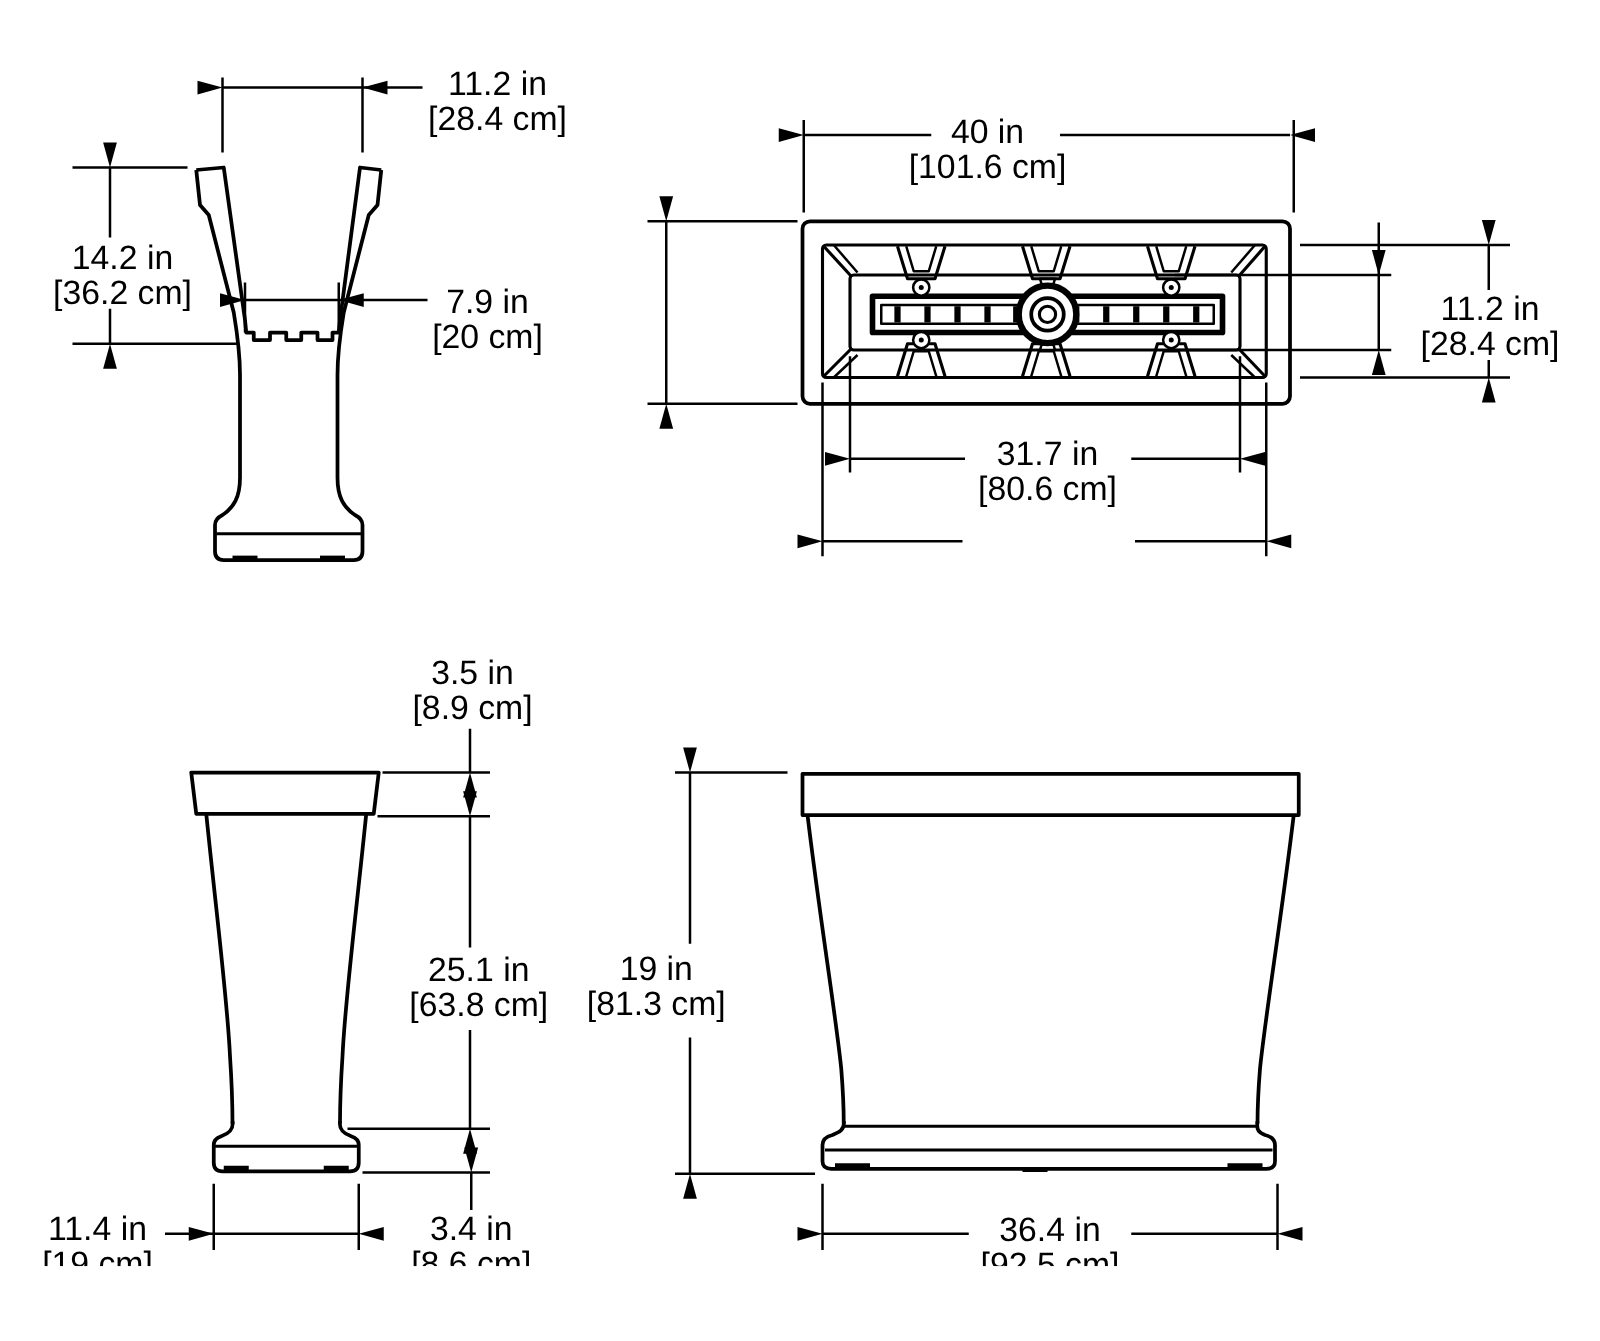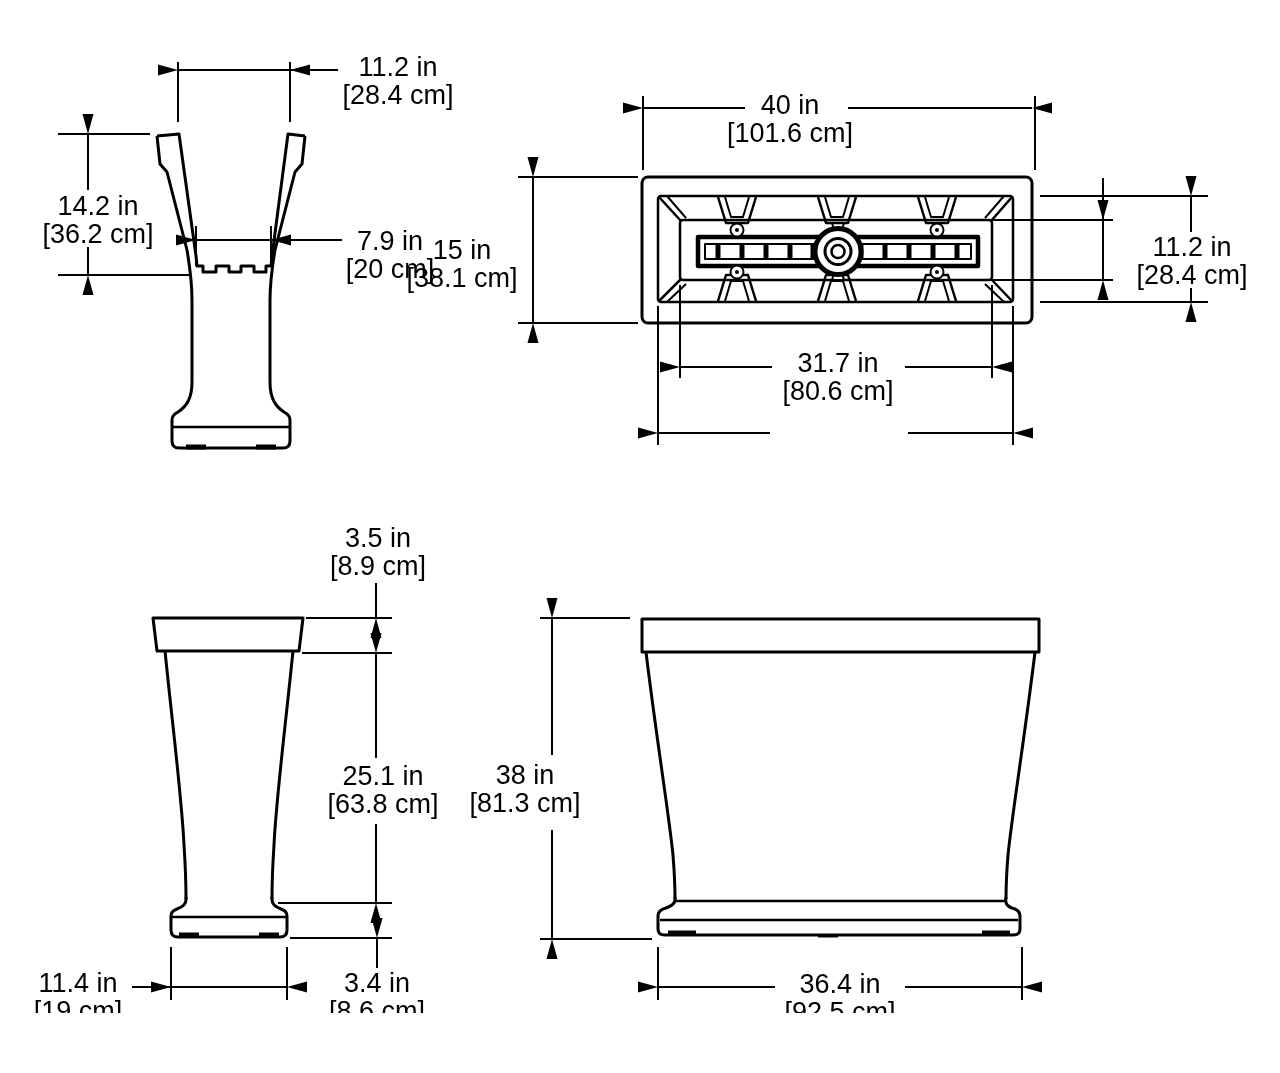--- a/index.html
+++ b/index.html
@@ -224,24 +224,20 @@
   </div>
   <div class="dim-label" style="left:390px;top:227px">
     <div>7.9 in</div>
     <div>[20 cm]</div>
   </div>
 
   <div class="dim-label" style="left:790px;top:91px">
     <div>40 in</div>
     <div>[101.6 cm]</div>
   </div>
-  <div class="dim-label" style="left:462px;top:236px">
-    <div>15 in</div>
-    <div>[38.1 cm]</div>
-  </div>
   <div class="dim-label" style="left:1192px;top:233px">
     <div>11.2 in</div>
     <div>[28.4 cm]</div>
   </div>
   <div class="dim-label" style="left:838px;top:349px">
     <div>31.7 in</div>
     <div>[80.6 cm]</div>
   </div>
 
   <div class="dim-label" style="left:378px;top:524px">
@@ -255,21 +251,21 @@
   <div class="dim-label" style="left:78px;top:969px">
     <div>11.4 in</div>
     <div>[19 cm]</div>
   </div>
   <div class="dim-label" style="left:377px;top:969px">
     <div>3.4 in</div>
     <div>[8.6 cm]</div>
   </div>
 
   <div class="dim-label" style="left:525px;top:761px">
-    <div>38 in</div>
+    <div>19 in</div>
     <div>[81.3 cm]</div>
   </div>
   <div class="dim-label" style="left:840px;top:970px">
     <div>36.4 in</div>
     <div>[92.5 cm]</div>
   </div>
 
 </div>
 
 </body></html>

